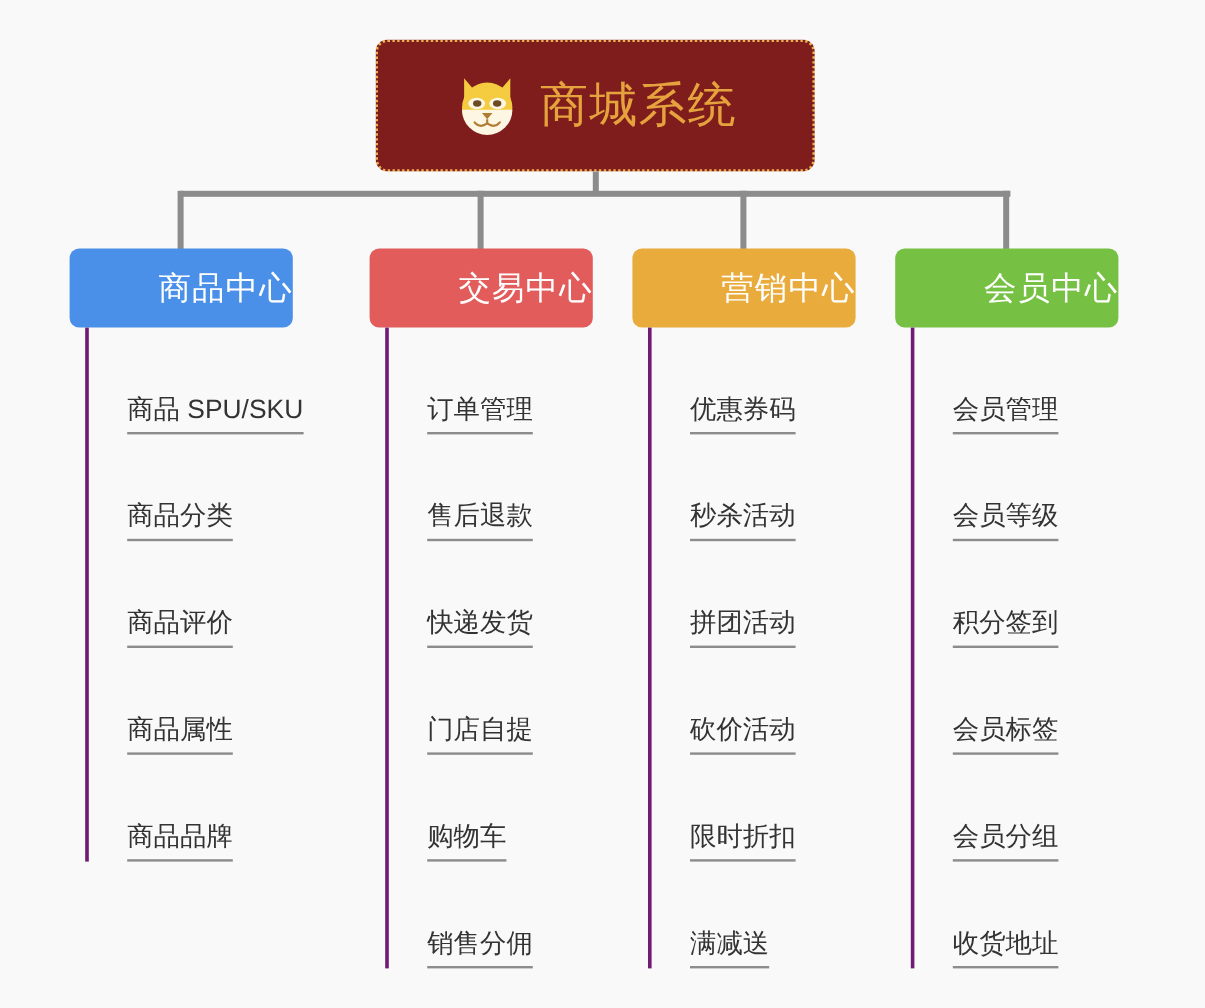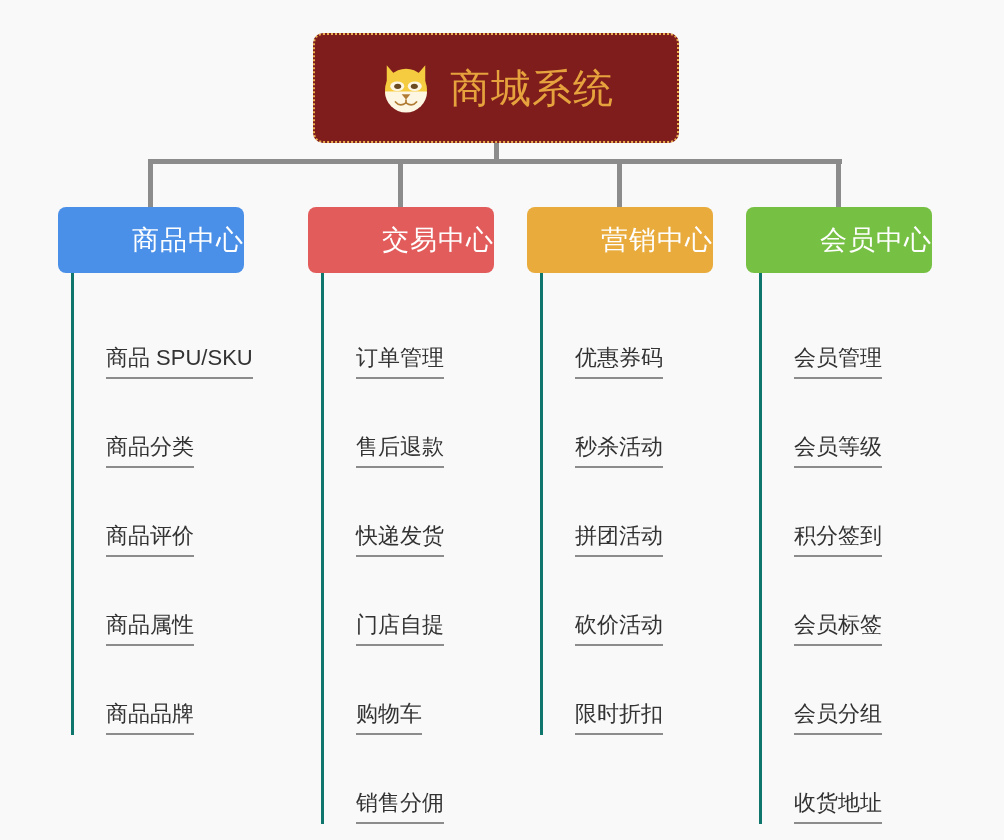--- a/index.html
+++ b/index.html
@@ -82,22 +82,22 @@
     color: #ffffff;
     font-size: 27px;
     letter-spacing: 1px;
   }
 
   
   .leaf-list {
     position: absolute;
     top: 273px;
     width: 200px;
-    border-left: 3px solid #0f766e;
-    padding-top: 17px;
+    border-left: 3px solid #701a75;
+    padding-top: 0;
   }
   .leaf-item {
     height: 89px;
     position: relative;
     display: flex;
     align-items: flex-end;
     padding-left: 32px;
   }
   .leaf-label {
     font-size: 22px;
@@ -211,20 +211,23 @@
   </div>
 
   <div class="leaf-item">
     <span class="leaf-label">砍价活动</span>
   </div>
 
   <div class="leaf-item">
     <span class="leaf-label">限时折扣</span>
   </div>
 
+  <div class="leaf-item">
+    <span class="leaf-label">满减送</span>
+  </div>
 </div>
 
   <div class="conn conn-drop" style="left: 836px;"></div>
   <div class="group-box" style="left: 746px; background: rgb(118, 192, 67);">
     <span>会员中心</span>
   </div>
   <div class="leaf-list" style="left: 759px;">
   <div class="leaf-item">
     <span class="leaf-label">会员管理</span>
   </div>

